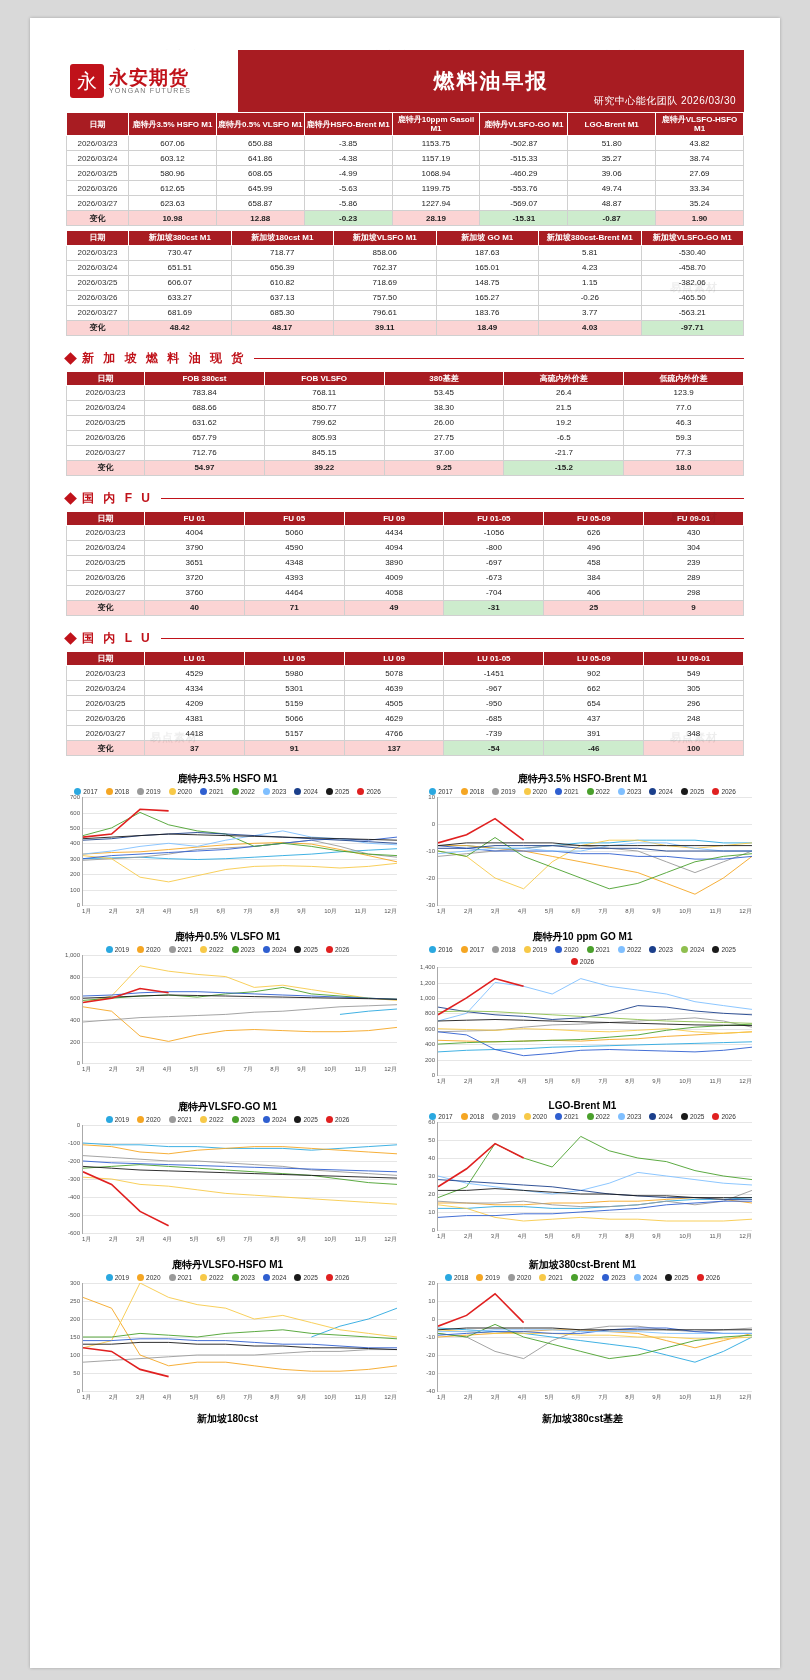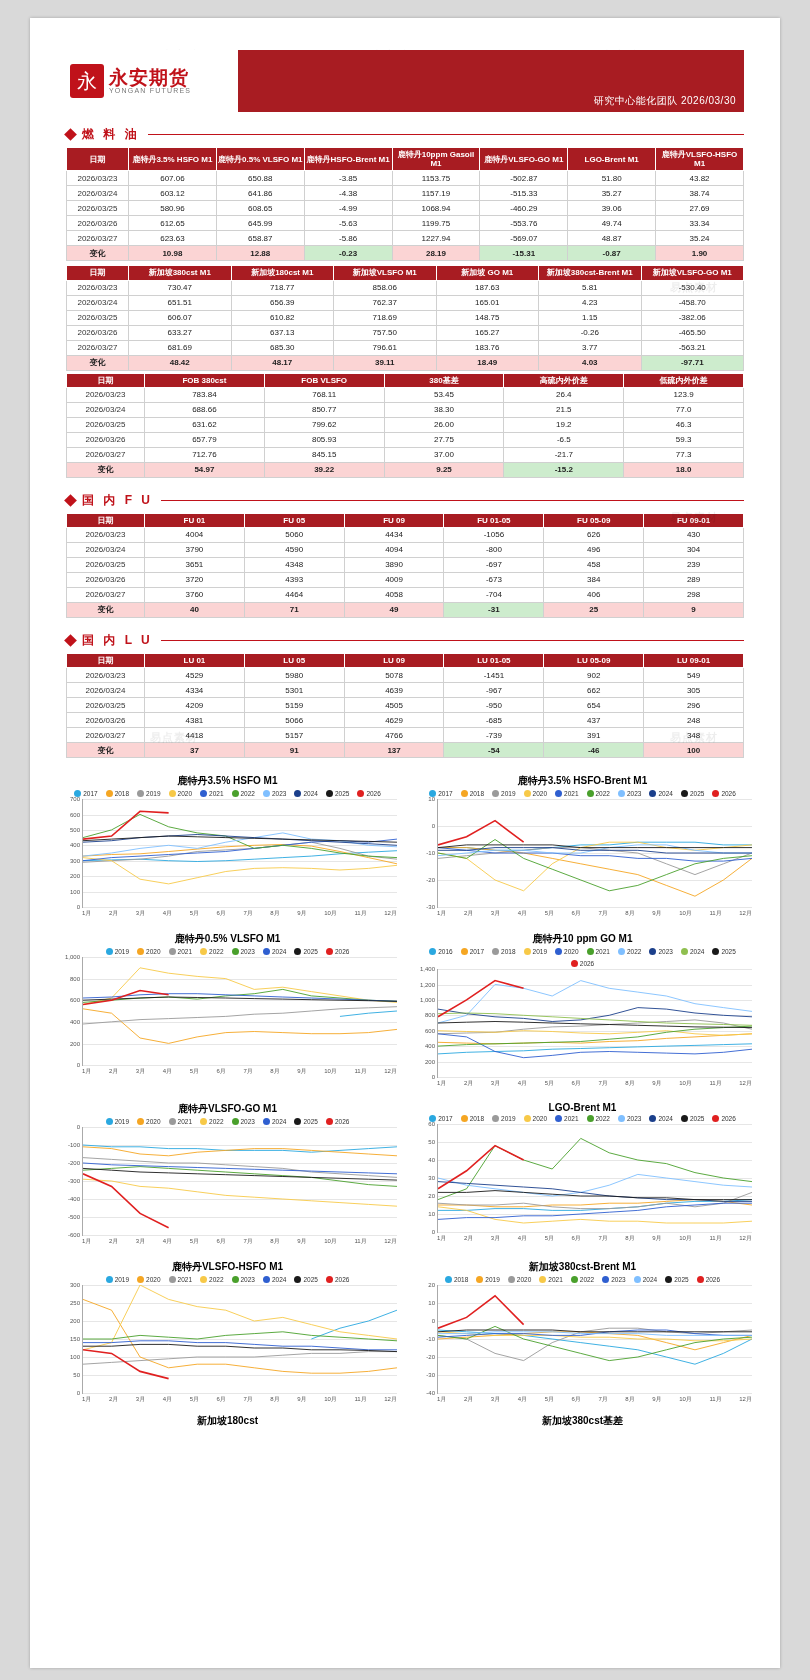--- a/index.html
+++ b/index.html
@@ -57,28 +57,24 @@
     <div class="wm" style="left:120px;top:700px;">易点素材</div>
 
     <div class="header">
       <div class="logo-box">
         <div class="logo-mark">永</div>
         <div>
           <div class="logo-txt-cn">永安期货</div>
           <div class="logo-txt-en">YONGAN FUTURES</div>
         </div>
       </div>
+      <div class="hdr-title">燃料油早报</div>
       <div class="hdr-sub">研究中心能化团队  2026/03/30</div>
     </div>
 
-    <div class="sec">
-      <span class="diamond"></span>
-      <span class="sec-label">燃 料 油</span>
-      <span class="sec-rule"></span>
-    </div>
     <table class="tbl" id="t1">
         <colgroup>
           <col style="width:62px">
           <col>
           <col>
           <col>
           <col>
           <col>
           <col>
           <col>
@@ -230,20 +226,25 @@
             <td class="">48.42</td>
             <td class="">48.17</td>
             <td class="">39.11</td>
             <td class="">18.49</td>
             <td class="">4.03</td>
             <td class="green">-97.71</td>
           </tr>
         </tbody>
       </table>
 
+    <div class="sec">
+      <span class="diamond"></span>
+      <span class="sec-label">新 加 坡 燃 料 油 现 货</span>
+      <span class="sec-rule"></span>
+    </div>
     <table class="tbl" id="t3">
         <colgroup>
           <col style="width:78px">
           <col>
           <col>
           <col>
           <col>
           <col>
         </colgroup>
         <thead>

